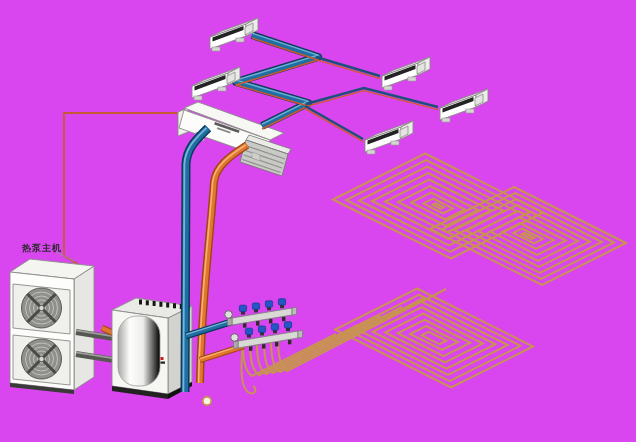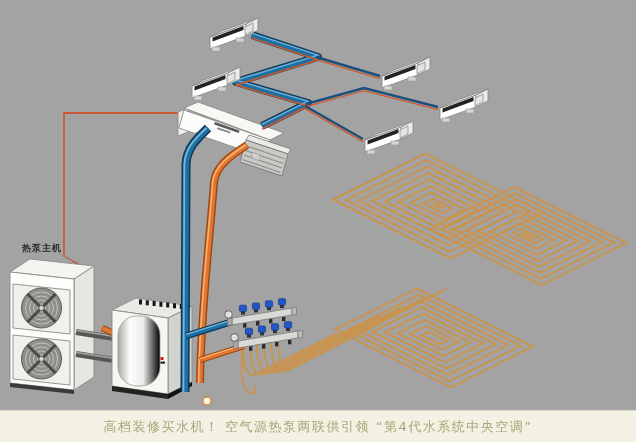--- a/index.html
+++ b/index.html
@@ -1,16 +1,16 @@
 <!DOCTYPE html>
 <html><head>
 <meta charset="utf-8">
 <style>
   html,body{margin:0;padding:0;background:#ffffff;}
-  .stage{position:relative;width:636px;height:442px;background:#a3a3a3;overflow:hidden;
+  .stage{position:relative;width:636px;height:442px;background:#d946ef;overflow:hidden;
          font-family:"DejaVu Sans",sans-serif;}
   svg{display:block;}
   .coil rect{fill:none;stroke:#c8944f;stroke-width:2;vector-effect:non-scaling-stroke;}
   .feed{fill:none;stroke:#c8944f;stroke-width:2;}
   .outline{stroke:#8b8b88;stroke-width:0.9;}
   .caption{position:absolute;left:0;right:0;bottom:0;height:31px;background:#f3f1e3;
            border-top:1px solid #dcd9c6;display:flex;align-items:center;justify-content:center;}
   .caption span{font-size:13px;color:#a8a478;letter-spacing:1.5px;}
   text.lbl{font-size:9px;font-weight:bold;fill:#2a2a2a;letter-spacing:1px;}
 </style>
@@ -231,16 +231,13 @@
     <use href="#vcap" transform="translate(275,334.8)"></use>
         <use href="#vcap" transform="translate(288,332.7)"></use>
     <polygon points="238,341 298,331 298,338 238,348" fill="#d9d9d6" stroke="#777" stroke-width="0.8"></polygon>
     <polygon points="233.5,341.6 238,341 238,348 233.5,348.6" fill="#a9a9a6" stroke="#777" stroke-width="0.7"></polygon>
     <polygon points="298,331 302.5,330.4 302.5,337.4 298,338" fill="#bcbcb9" stroke="#777" stroke-width="0.7"></polygon>
     <circle cx="234.5" cy="337.5" r="3.8" fill="#e0e0de" stroke="#666" stroke-width="1"></circle>
   </g>
 
 </svg>
 
-<div class="caption">
-  <span>高档装修买水机！ 空气源热泵两联供引领 “第4代水系统中央空调”</span>
 </div>
-</div>
 
 </body></html>

